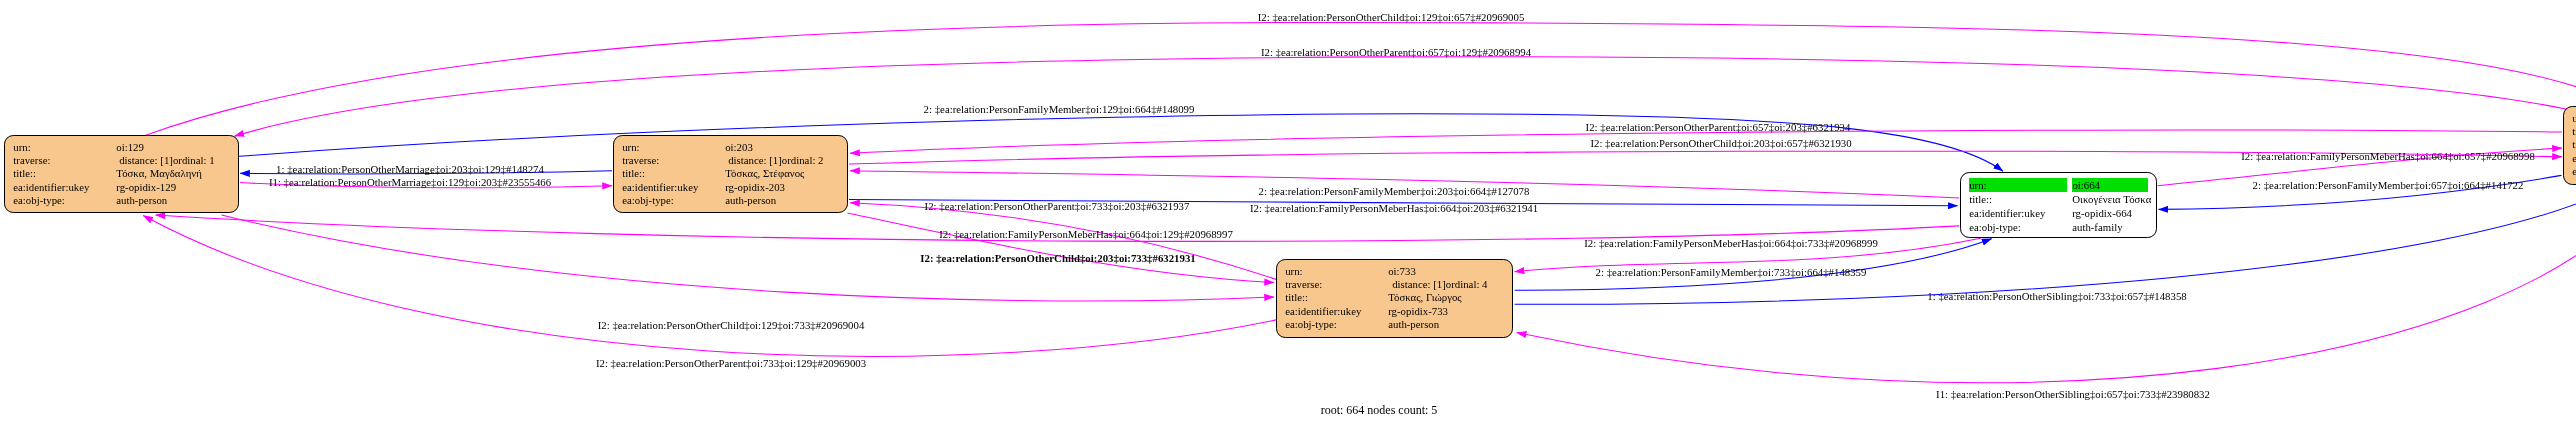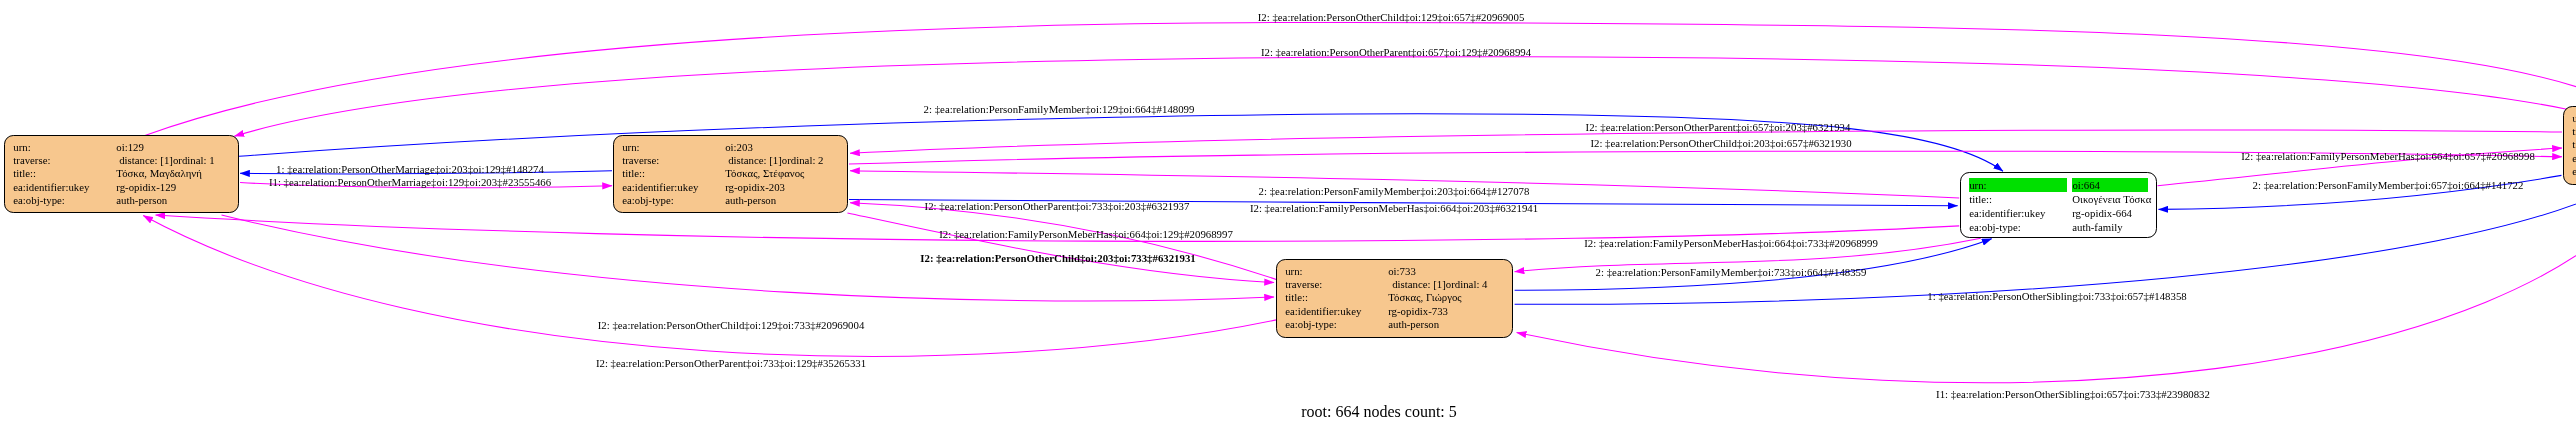--- a/index.html
+++ b/index.html
@@ -39,21 +39,21 @@
   .edge-label{
     position:absolute;
     transform:translate(-50%,-50%);
     white-space:nowrap;
     font-size:10.8px;
     color:#000;
   }
   .caption{
     position:absolute;
     transform:translateX(-50%);
-    font-size:16px;
+    font-size:12px;
     color:#000;
     white-space:nowrap;
   }
 </style>
 </head>
 <body>
 
 <div class="canvas" style="--node-fill: #f7c78e; --family-fill: #ffffff; --highlight: #00e000; --edge-blue: #0000ff; --edge-magenta: #ff00ff;">
 
   <svg class="edges" viewBox="0 0 5437 828">
@@ -213,19 +213,19 @@
   <div class="edge-label" style="left:1394px;top:191px;">2: ‡ea:relation:PersonFamilyMember‡oi:203‡oi:664‡#127078</div>
   <div class="edge-label" style="left:1057px;top:206px;">I2: ‡ea:relation:PersonOtherParent‡oi:733‡oi:203‡#6321937</div>
   <div class="edge-label" style="left:1057px;top:234px;margin-left:29px;">I2: ‡ea:relation:FamilyPersonMeberHas‡oi:664‡oi:129‡#20968997</div>
   <div class="edge-label" style="left:1058px;top:258px;font-weight:bold;">I2: ‡ea:relation:PersonOtherChild‡oi:203‡oi:733‡#6321931</div>
   <div class="edge-label" style="left:1731px;top:243px;">I2: ‡ea:relation:FamilyPersonMeberHas‡oi:664‡oi:733‡#20968999</div>
   <div class="edge-label" style="left:1731px;top:272px;">2: ‡ea:relation:PersonFamilyMember‡oi:733‡oi:664‡#148359</div>
   <div class="edge-label" style="left:2057px;top:296px;">1: ‡ea:relation:PersonOtherSibling‡oi:733‡oi:657‡#148358</div>
   <div class="edge-label" style="left:2388px;top:156px;">I2: ‡ea:relation:FamilyPersonMeberHas‡oi:664‡oi:657‡#20968998</div>
   <div class="edge-label" style="left:2388px;top:185px;">2: ‡ea:relation:PersonFamilyMember‡oi:657‡oi:664‡#141722</div>
   <div class="edge-label" style="left:731px;top:281px;margin-top:44px;">I2: ‡ea:relation:PersonOtherChild‡oi:129‡oi:733‡#20969004</div>
-  <div class="edge-label" style="left:731px;top:363px;">I2: ‡ea:relation:PersonOtherParent‡oi:733‡oi:129‡#35265331</div>
+  <div class="edge-label" style="left:731px;top:363px;">I2: ‡ea:relation:PersonOtherParent‡oi:733‡oi:129‡#20969003</div>
   <div class="edge-label" style="left:2073px;top:394px;">I1: ‡ea:relation:PersonOtherSibling‡oi:657‡oi:733‡#23980832</div>
 
   <div class="caption" style="left:1379px;top:403px;">root: 664 nodes count: 5</div>
 
 </div>
 
 
 </body></html>

